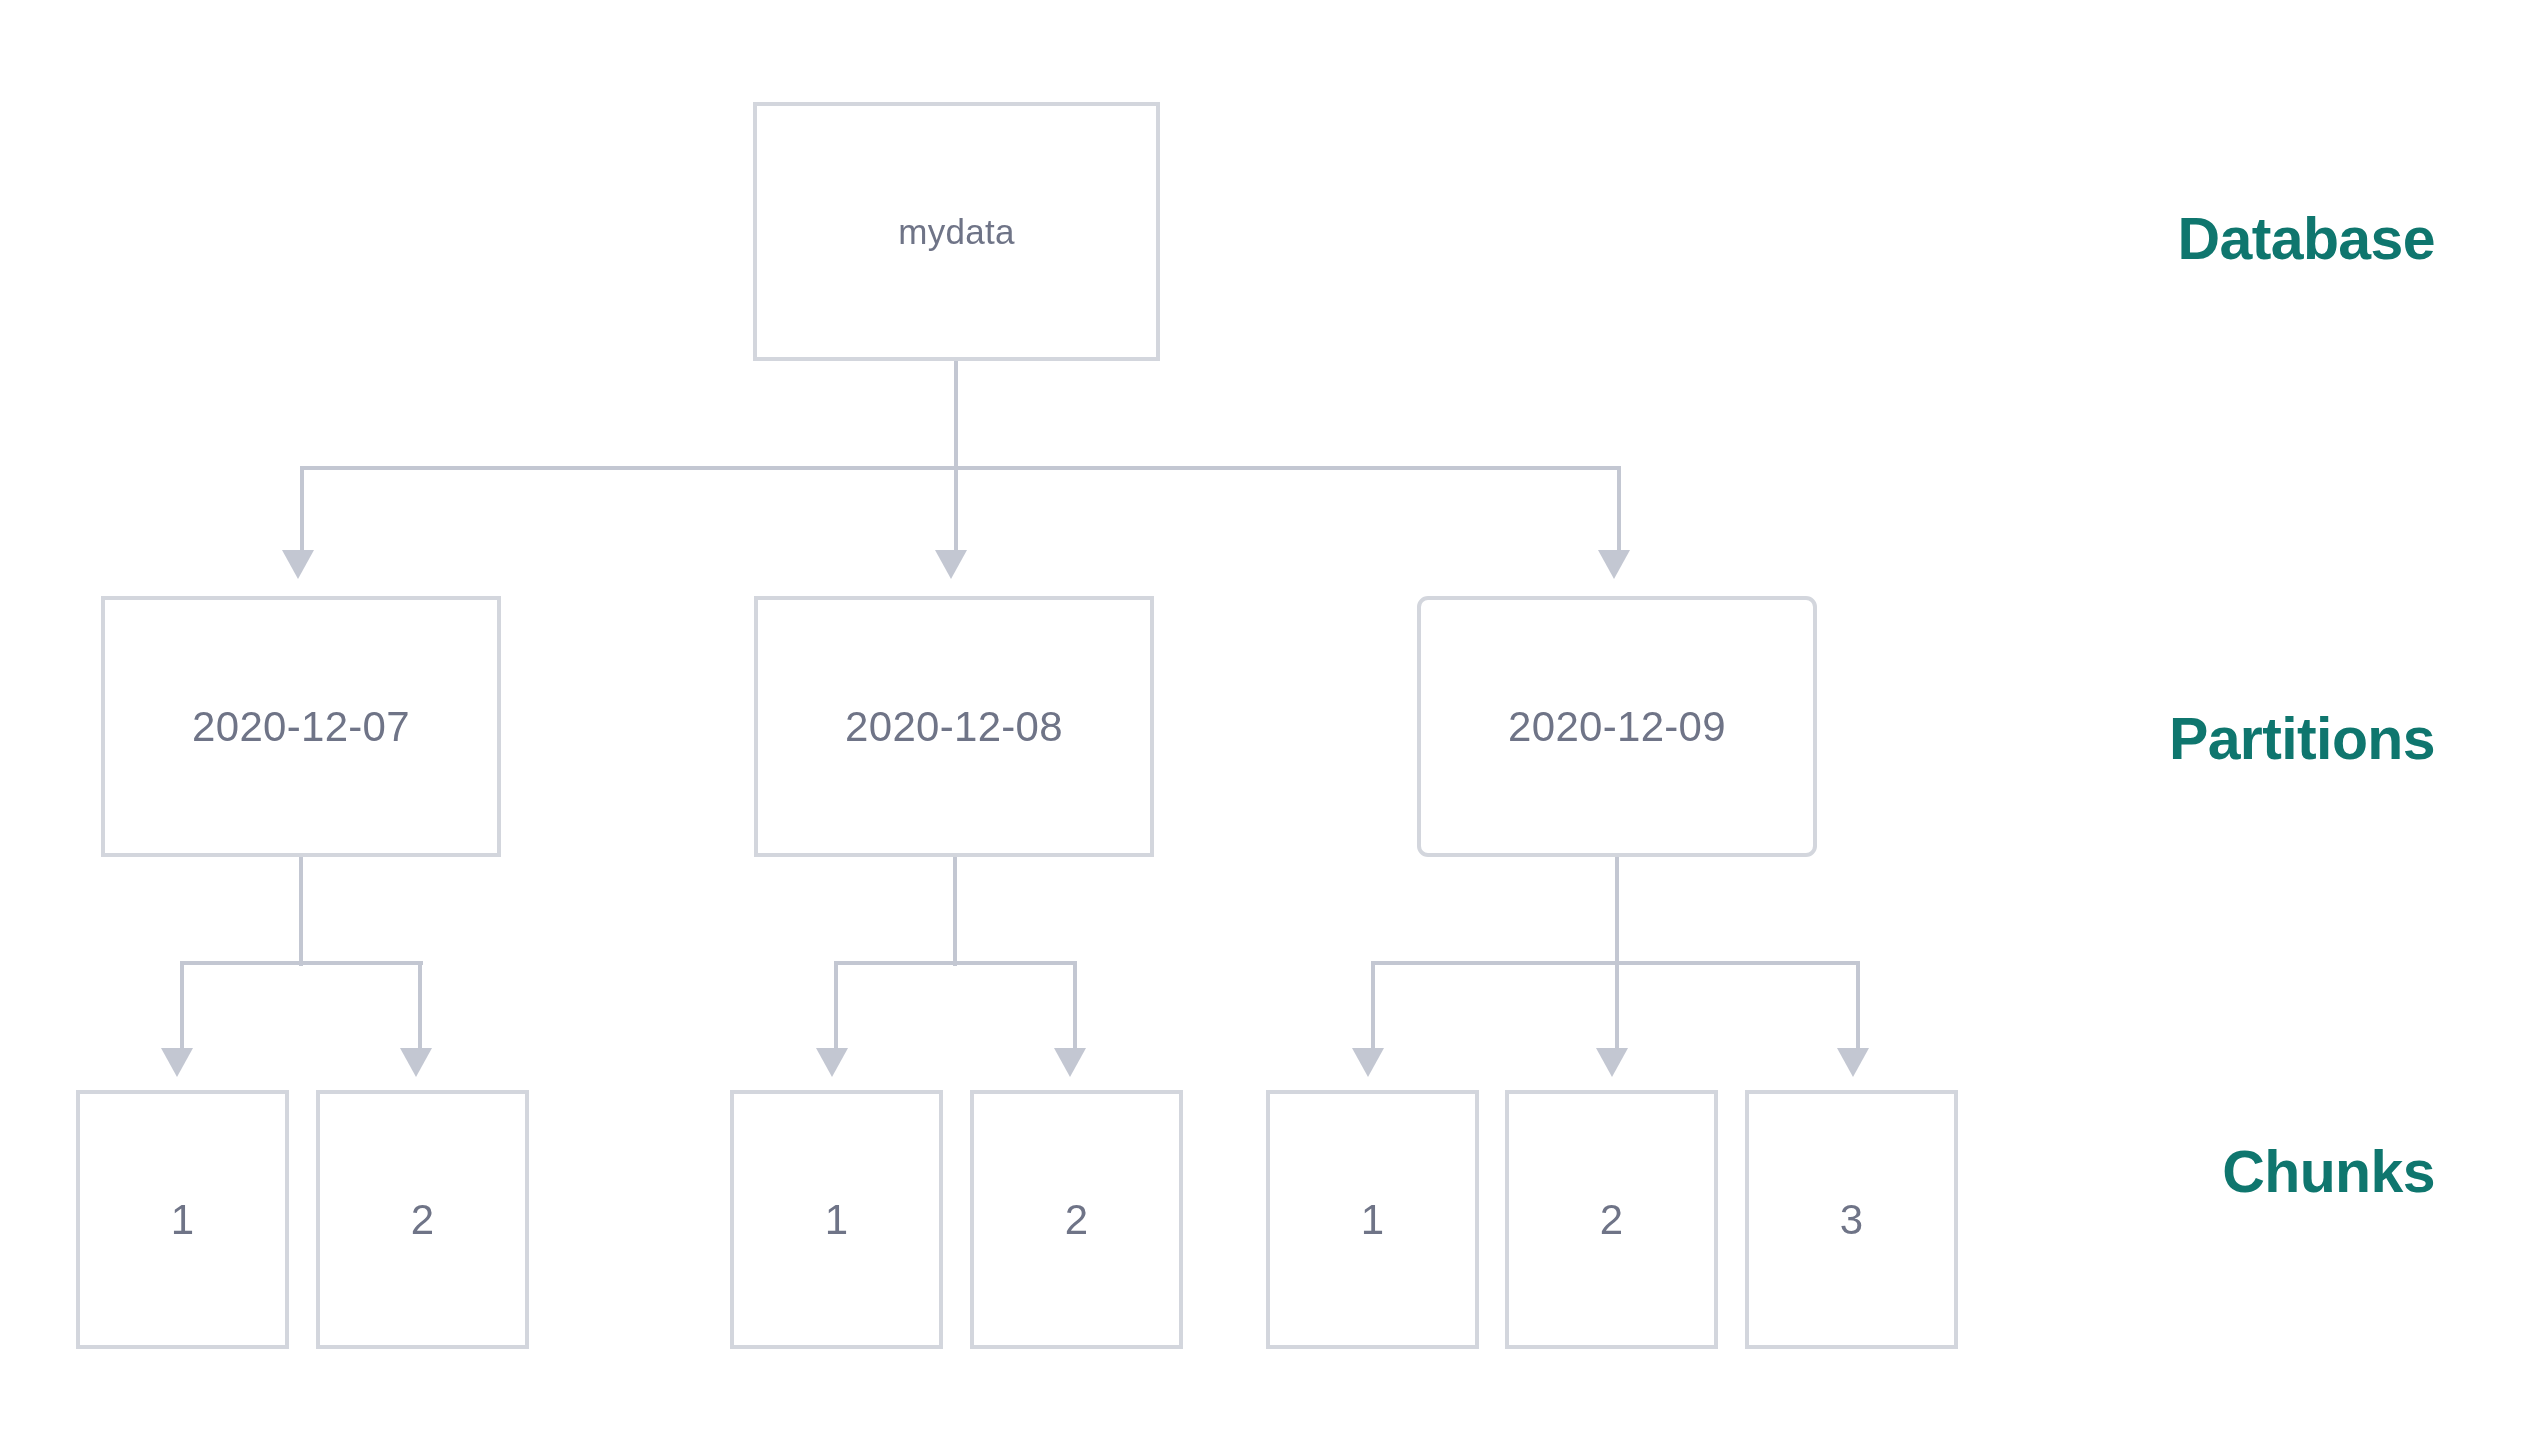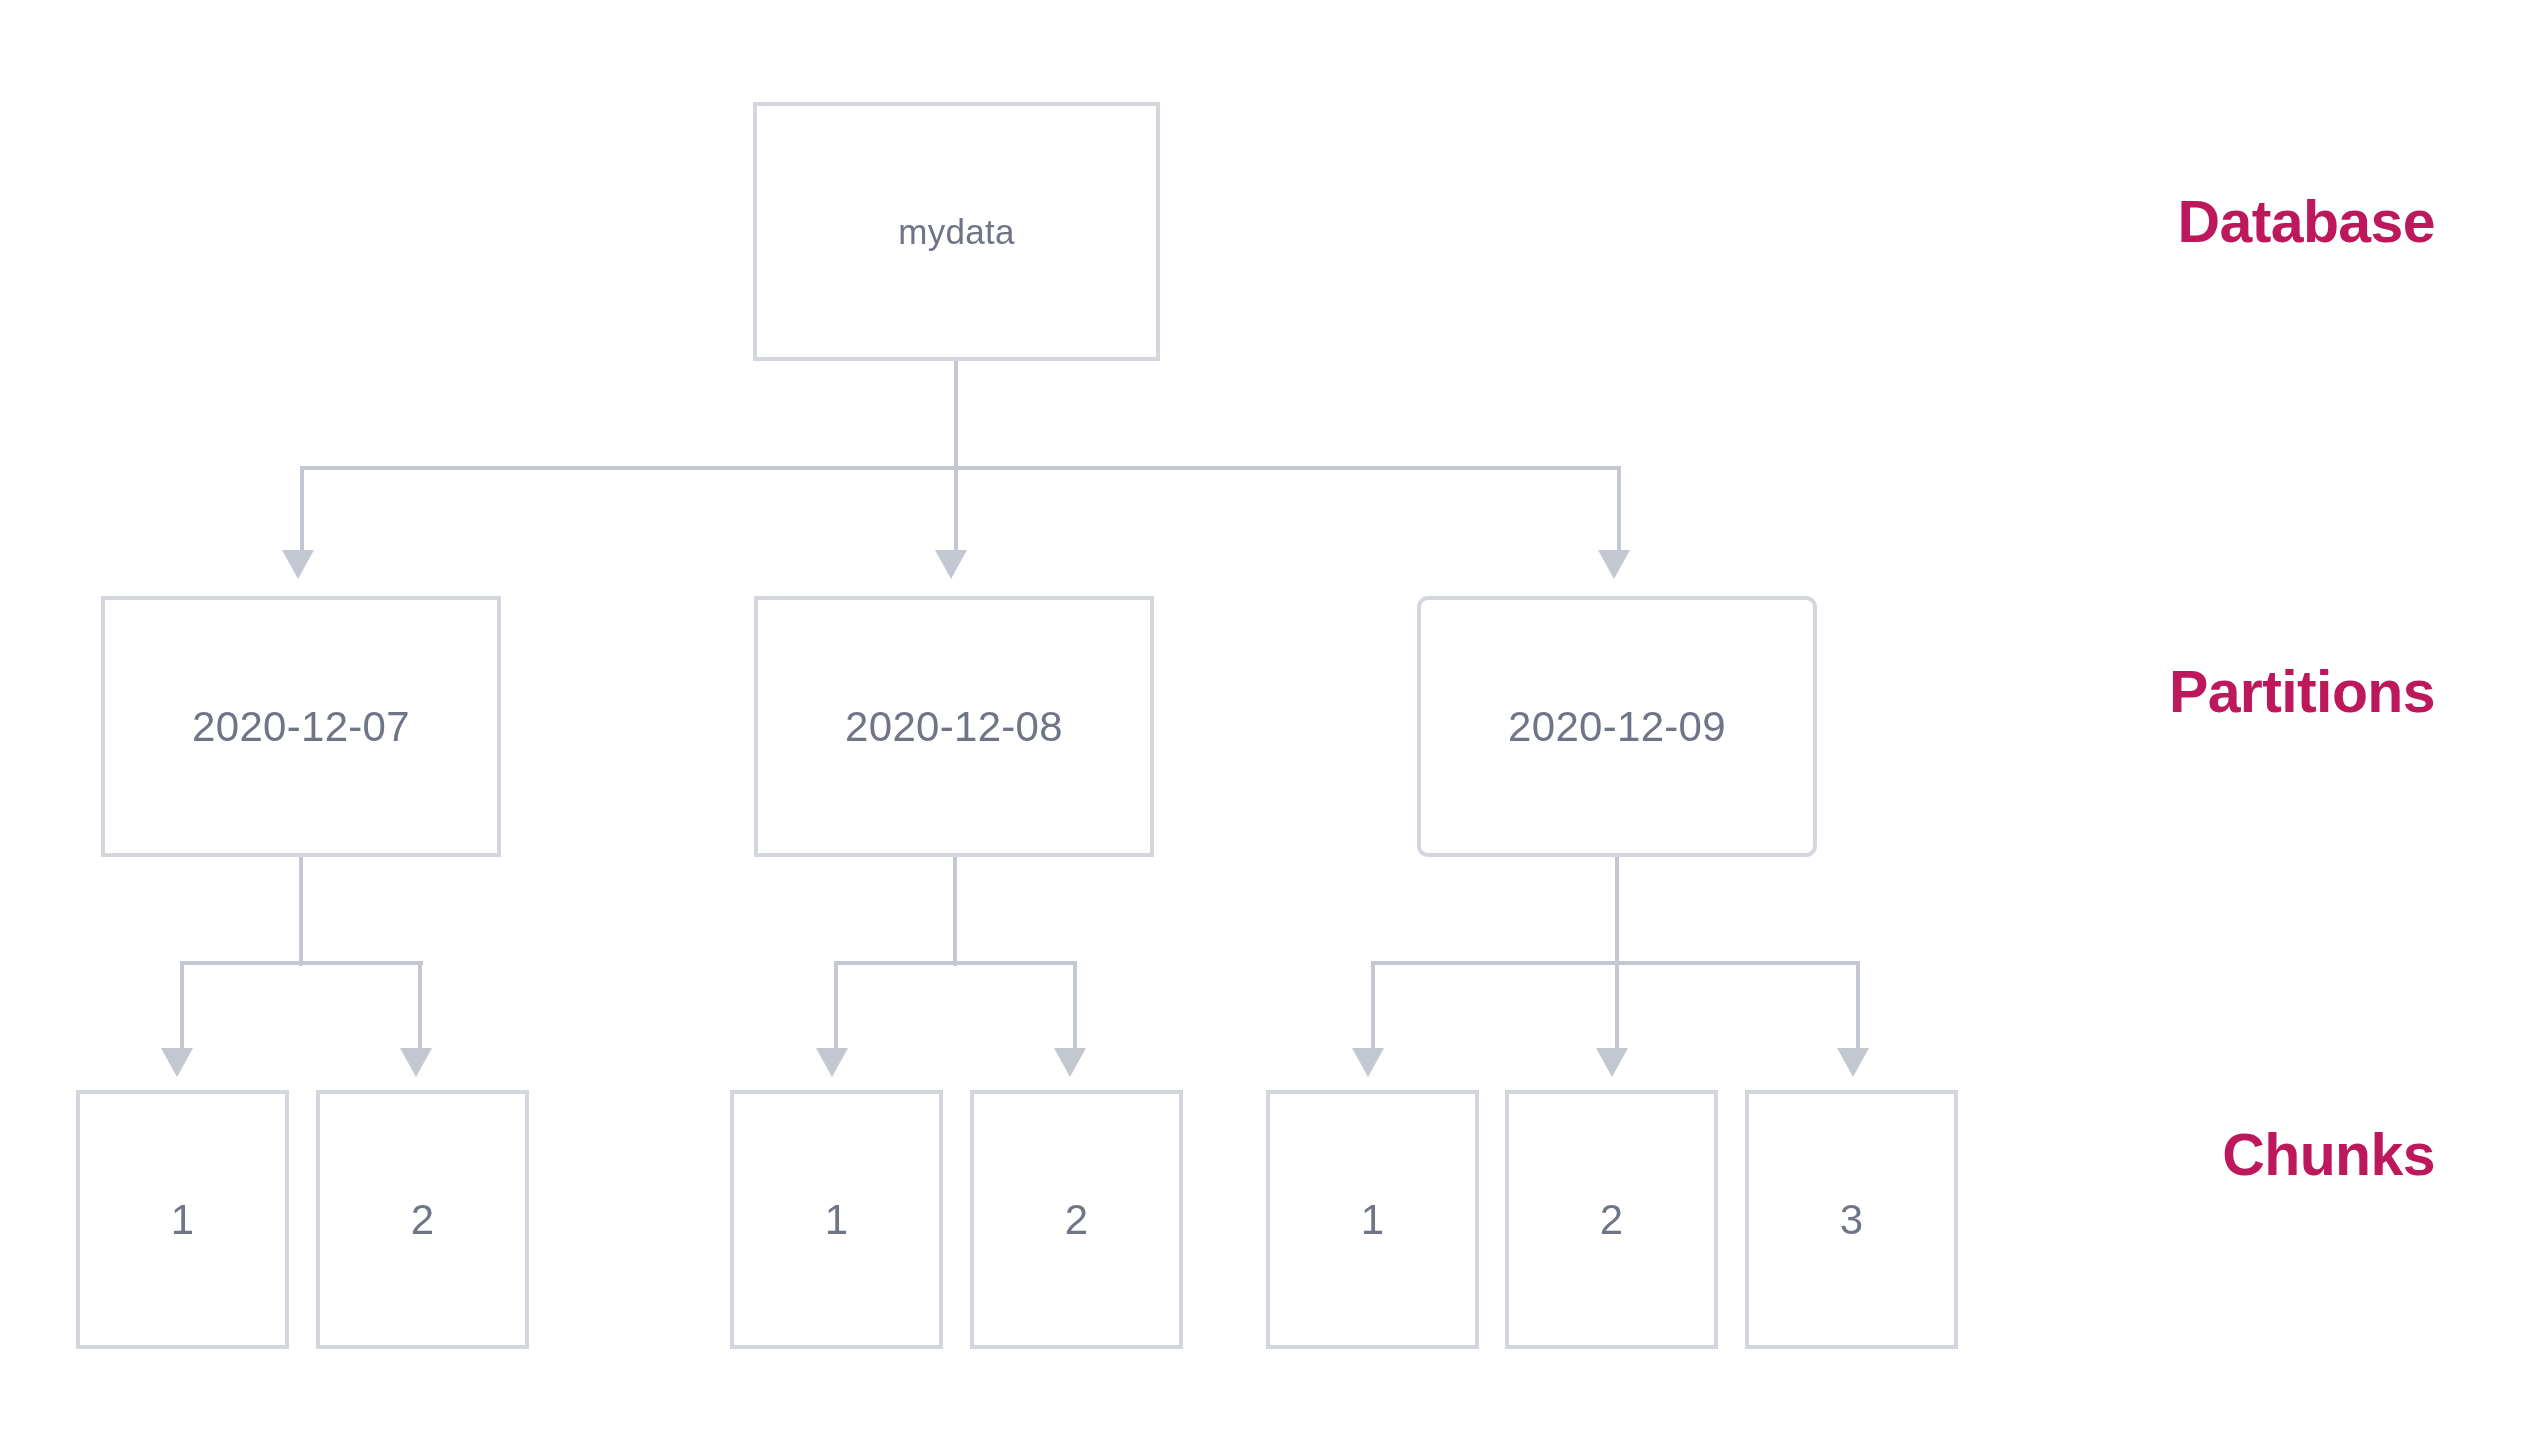--- a/index.html
+++ b/index.html
@@ -52,25 +52,26 @@
     height: 0;
     border-left: 16px solid transparent;
     border-right: 16px solid transparent;
     border-top: 29px solid #c3c7d2;
   }
   
   .legend {
     position: absolute;
     right: 69px;
     text-align: right;
-    color: #be185d;
+    color: #0f766e;
     font-weight: bold;
     font-size: 59px;
     letter-spacing: -0.6px;
     white-space: nowrap;
+    margin-top: 17px;
   }
 </style>
 </head>
 <body>
 
 <div id="stage">
 
   <div class="node node-db" style="left:753px; top:102px; width:407px; height:259px;">
     <span>mydata</span>
   </div>
@@ -141,17 +142,17 @@
     <span>1</span>
   </div>
   <div class="node node-chunk" style="left:1505px; top:1090px; width:213px; height:259px;">
     <span>2</span>
   </div>
   <div class="node node-chunk" style="left:1745px; top:1090px; width:213px; height:259px;">
     <span>3</span>
   </div>
 
   <div class="legend" style="top:188px;">Database</div>
-  <div class="legend" style="top:658px;">Partitions</div>
+  <div class="legend" style="top:688px;">Partitions</div>
   <div class="legend" style="top:1121px;">Chunks</div>
 
 </div>
 
 
 </body></html>

